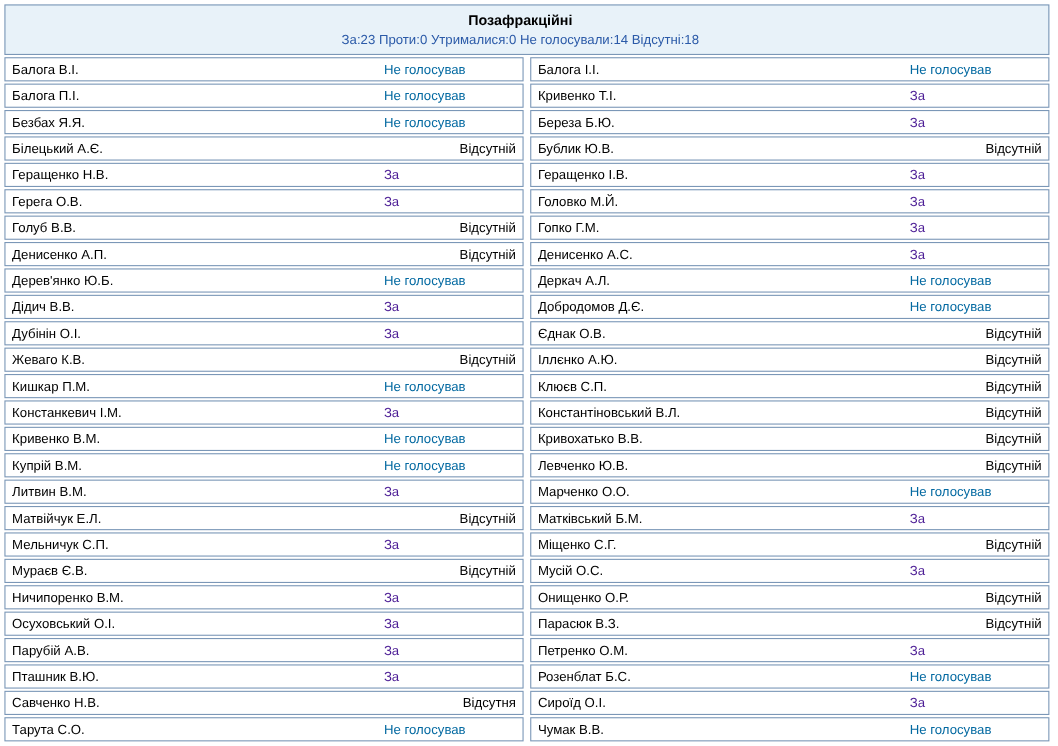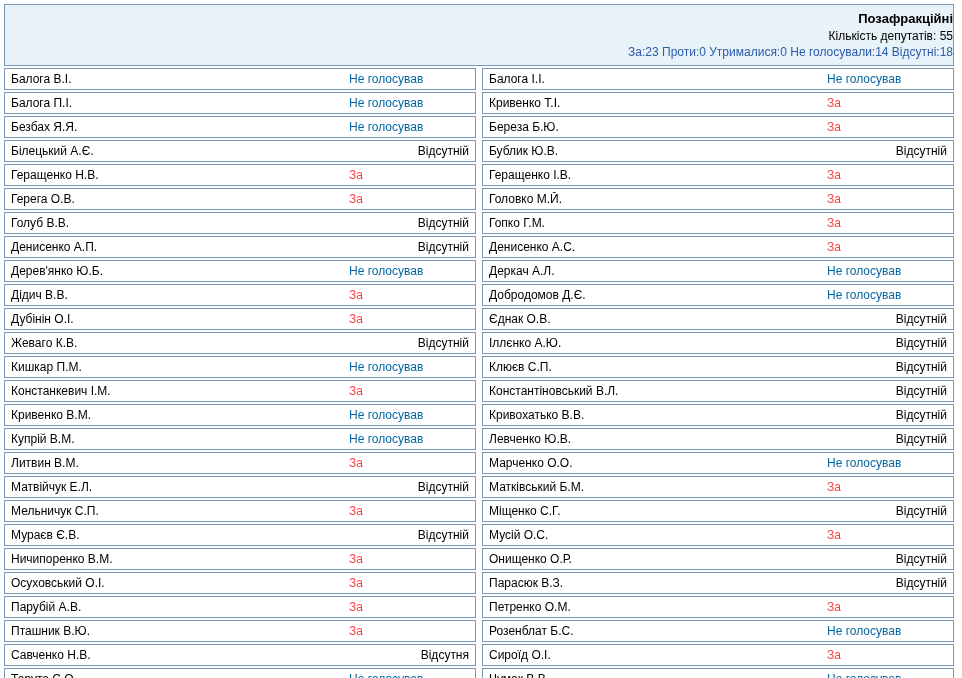--- a/index.html
+++ b/index.html
@@ -9,22 +9,22 @@
     font-size: 12px;
     background: #fff;
     color: #000;
   }
   .wrap {
     width: 950px;
   }
   .header {
     background: #e8f2f9;
     border: 1px solid #7b97b7;
-    text-align: right;
-    padding: 4px 0 4px 0;
+    text-align: center;
+    padding: 4px 12px 4px 0;
   }
   .header .title {
     font-weight: bold;
     font-size: 13px;
     padding: 2px 0;
   }
   .header .count {
     font-size: 12px;
     padding: 1px 0;
   }
@@ -59,32 +59,31 @@
     overflow: hidden;
   }
   .vote {
     width: 120px;
     flex: 0 0 auto;
     padding: 0 6px;
     font-size: 12px;
     text-align: left;
     white-space: nowrap;
   }
-  .vote.za { color: #ef4444; }
+  .vote.za { color: #4c1d95; }
   .vote.no { color: #0369a1; }
   .vote.ab { color: #000; text-align: right; }
 </style>
 </head>
 <body>
 
 <div class="wrap">
 
   <div class="header">
     <div class="title">Позафракційні</div>
-    <div class="count">Кількість депутатів: 55</div>
     <div class="summary">За:23 Проти:0 Утрималися:0 Не голосували:14 Відсутні:18</div>
   </div>
 
   <div class="cols">
     <div class="col" id="col-left">
         <div class="row">
           <div class="name">Балога В.І.</div>
           <div class="vote no">Не голосував</div>
         </div>
         <div class="row">

